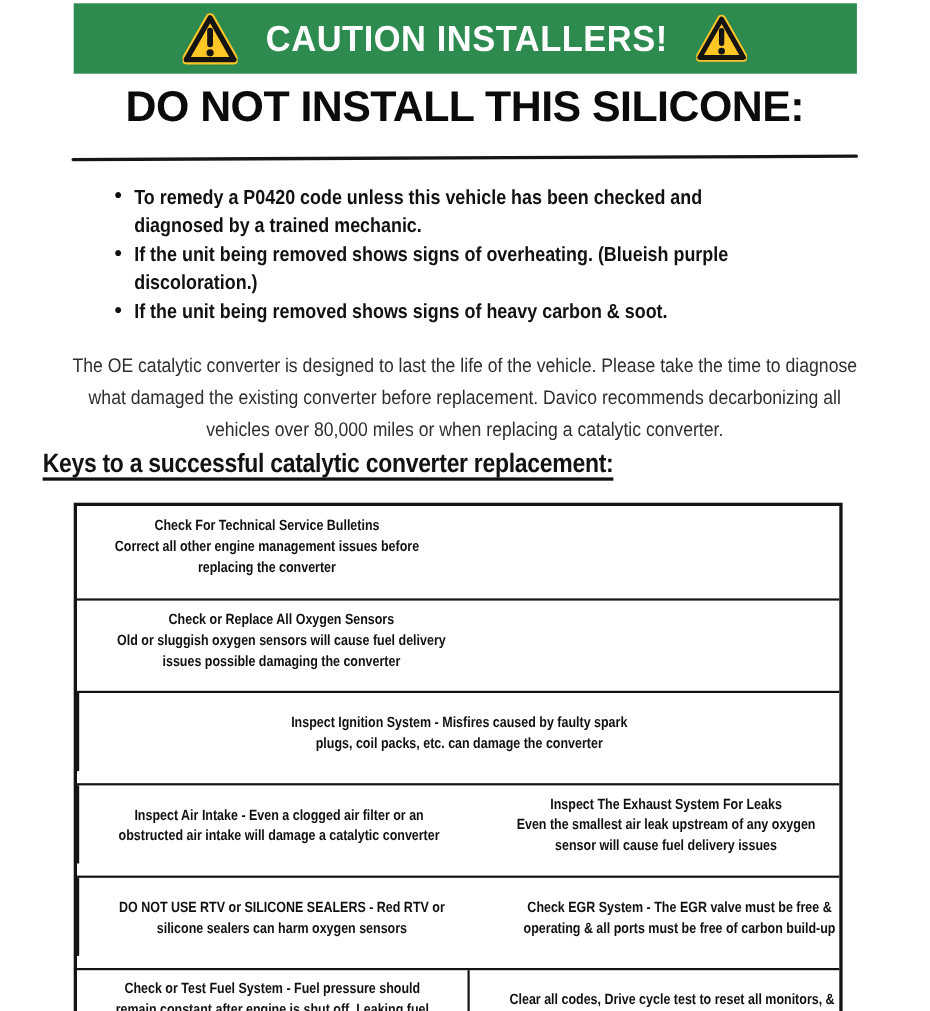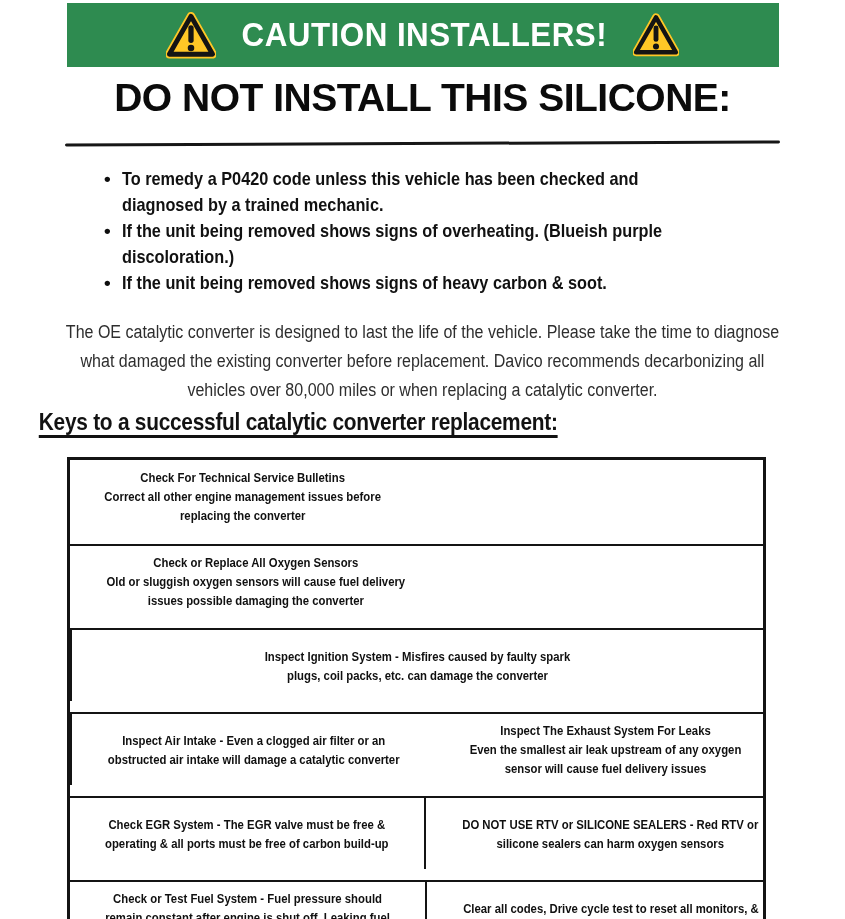--- a/index.html
+++ b/index.html
@@ -179,27 +179,27 @@
         <span class="cl">obstructed air intake will damage a catalytic converter</span>
       </div>
       <div class="cell cell-left">
         <span class="cl">Inspect The Exhaust System For Leaks</span>
         <span class="cl">Even the smallest air leak upstream of any oxygen</span>
         <span class="cl">sensor will cause fuel delivery issues</span>
       </div>
     </div>
 
     <div class="trow">
+      <div class="cell cell-right">
+        <span class="cl">DO NOT USE RTV or SILICONE SEALERS - Red RTV or</span>
+        <span class="cl">silicone sealers can harm oxygen sensors</span>
+      </div>
       <div class="cell cell-left">
         <span class="cl">Check EGR System - The EGR valve must be free &amp;</span>
         <span class="cl">operating &amp; all ports must be free of carbon build-up</span>
-      </div>
-      <div class="cell cell-right">
-        <span class="cl">DO NOT USE RTV or SILICONE SEALERS - Red RTV or</span>
-        <span class="cl">silicone sealers can harm oxygen sensors</span>
       </div>
     </div>
 
     <div class="trow">
       <div class="cell cell-left">
         <span class="cl">Check or Test Fuel System - Fuel pressure should</span>
         <span class="cl">remain constant after engine is shut off.  Leaking fuel</span>
         <span class="cl">injectors can damage the converter.</span>
       </div>
       <div class="cell cell-right">

